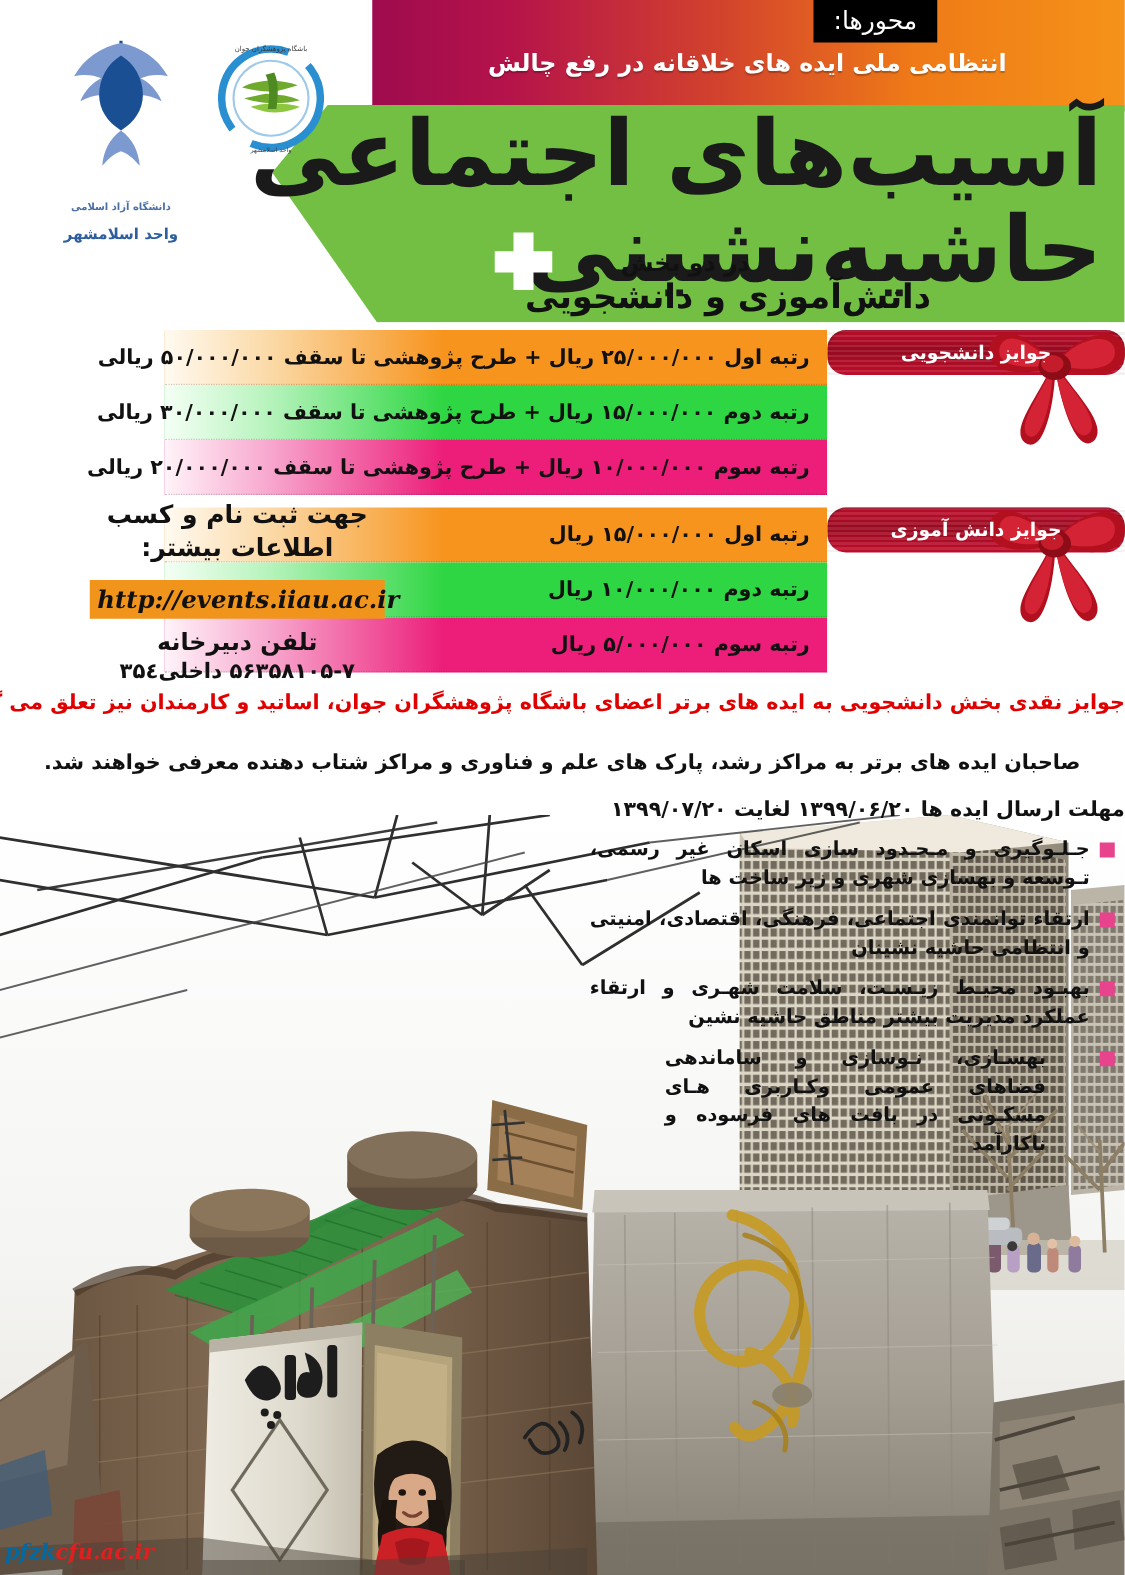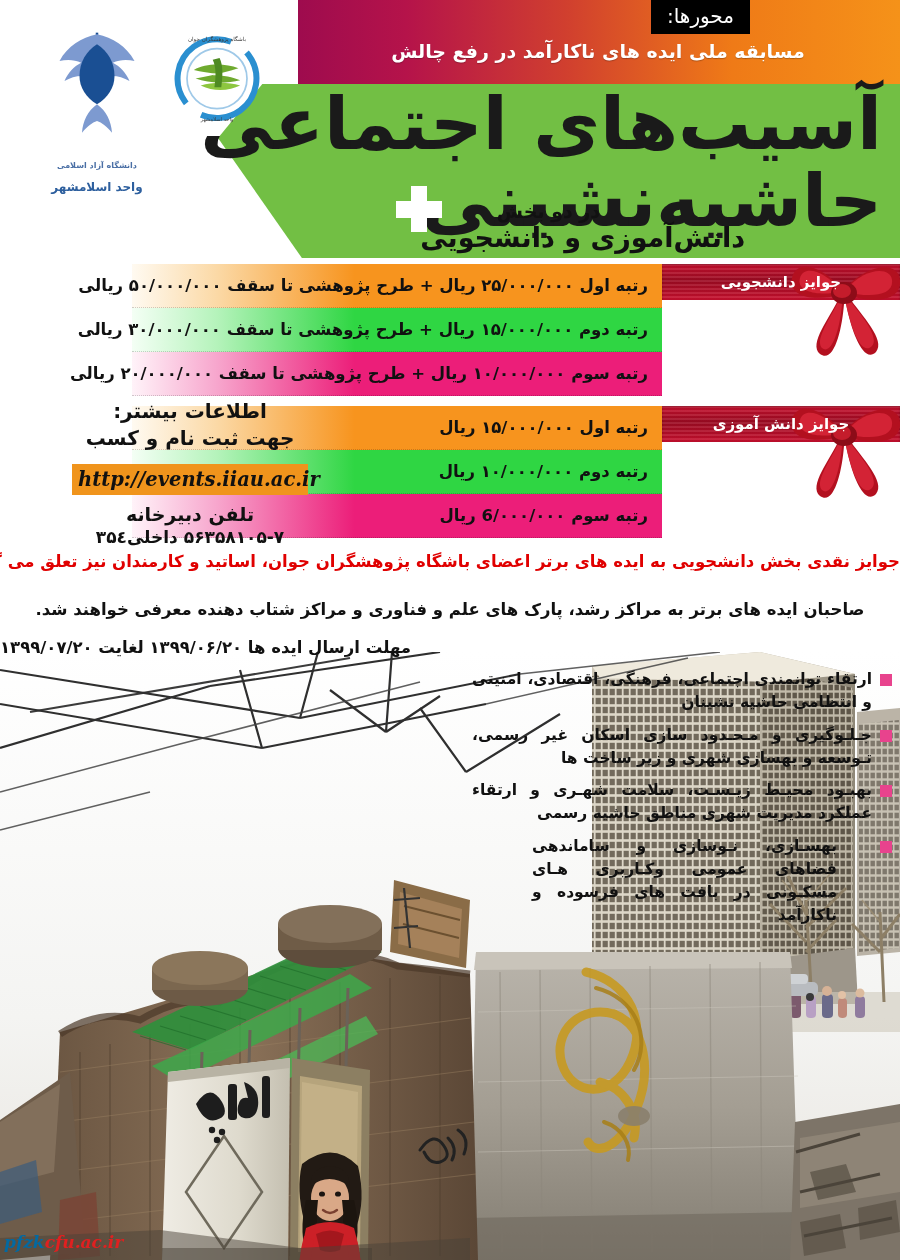--- a/index.html
+++ b/index.html
@@ -91,20 +91,21 @@
   .bar.pink  { background:linear-gradient(270deg,#ec1e79 0%,#ec1e79 58%,#f7a6cd 84%,#fff3f9 100%); }
   .bar-txt{ display:inline-block; }
 
   
   .ribbon{
     position:absolute; right:0; width:238px; height:36px;
     background:linear-gradient(180deg,#c8102e 0%,#9b0b22 45%,#c8102e 100%);
     display:flex; align-items:center; justify-content:center;
     color:#fff; font-size:15px; font-weight:bold; direction:rtl; white-space:nowrap;
     box-shadow:0 1px 2px rgba(0,0,0,.35) inset;
+    border-radius:15px;
   }
   .ribbon::before{
     content:""; position:absolute; left:0; top:0; bottom:0; width:100%;
     background:repeating-linear-gradient(180deg,rgba(255,255,255,.09) 0 2px,rgba(0,0,0,.05) 2px 4px);
   }
   .ribbon span{ position:relative; z-index:2; }
   .bow{ position:absolute; width:120px; height:125px; pointer-events:none; }
 
   
   .contact{ position:absolute; left:0; top:398px; width:380px; }
@@ -124,21 +125,21 @@
   
   .note-red{
     position:absolute; left:0; top:552px; width:900px; text-align:center;
     direction:rtl; color:#e00000; font-weight:bold; font-size:16.5px; white-space:nowrap;
   }
   .note-blk{
     position:absolute; left:0; top:600px; width:900px; text-align:center;
     direction:rtl; color:#111; font-weight:bold; font-size:16.5px; white-space:nowrap;
   }
   .note-deadline{
-    position:absolute; left:0; top:638px; width:900px; text-align:left;
+    position:absolute; left:0; top:638px; width:900px; text-align:right;
     direction:rtl; color:#111; font-weight:bold; font-size:16.5px; white-space:nowrap;
   }
 
   
   .topics{ position:absolute; right:8px; top:668px; width:660px; direction:rtl; }
   .topics-label{
     position:absolute; right:150px; top:0; background:#000; color:#fff;
     font-size:20px; font-weight:normal; padding:4px 16px 6px; direction:rtl; z-index:4;
   }
   .t-row{ display:flex; align-items:flex-start; gap:8px; margin-bottom:9px; }
@@ -430,21 +431,21 @@
 
           <rect x="306" y="646" width="48" height="30" fill="#2d3550"></rect>
         </g>
 
         <polygon points="0,586 160,578 300,596 470,586 470,608 0,608" fill="#4a4238" opacity="0.5"></polygon>
       </g>
     </svg>
   </div>
 
   <div class="hdr-bar"></div>
-  <div class="hdr-txt">مسابقه ملی ایده های ناکارآمد در رفع چالش</div>
+  <div class="hdr-txt">انتظامی ملی ایده های خلاقانه در رفع چالش</div>
 
   <div class="green-block"></div>
   <div class="title1">آسیب‌های اجتماعی</div>
   <div class="title2">حاشیه‌نشینی</div>
   <div class="plus-mark">
       <i class="h"></i>
       <i class="v"></i>
     </div>
 
   <div class="sub-small">در دو بخش</div>
@@ -536,49 +537,49 @@
       <ellipse cx="56" cy="47" rx="9" ry="7" fill="#c41c2b"></ellipse>
     </svg>
 
     <div class="bar orange" style="top:148px;">
       <span class="bar-txt">رتبه اول ۱۵/۰۰۰/۰۰۰ ریال</span>
     </div>
     <div class="bar green" style="top:192px;">
       <span class="bar-txt">رتبه دوم ۱۰/۰۰۰/۰۰۰ ریال</span>
     </div>
     <div class="bar pink" style="top:236px;">
-      <span class="bar-txt">رتبه سوم 6/۰۰۰/۰۰۰ ریال</span>
+      <span class="bar-txt">رتبه سوم ۵/۰۰۰/۰۰۰ ریال</span>
     </div>
   </div>
 
   <div class="contact">
+    <div class="c-line">جهت ثبت نام و کسب</div>
     <div class="c-line">اطلاعات بیشتر:</div>
-    <div class="c-line">جهت ثبت نام و کسب</div>
     <div class="url-box">http://events.iiau.ac.ir</div>
     <div class="c-tel">تلفن دبیرخانه</div>
     <div class="c-tel2">۵۶۳۵۸۱۰۵-۷   داخلی۳۵٤</div>
   </div>
 
   <div class="note-red">جوایز نقدی بخش دانشجویی به ایده های برتر اعضای باشگاه پژوهشگران جوان، اساتید و کارمندان نیز تعلق می گیرد.</div>
   <div class="note-blk">صاحبان ایده های برتر به مراکز رشد، پارک های علم و فناوری و مراکز شتاب دهنده معرفی خواهند شد.</div>
   <div class="note-deadline">مهلت ارسال ایده ها ۱۳۹۹/۰۶/۲۰ لغایت ۱۳۹۹/۰۷/۲۰</div>
 
   <div class="topics-label">محورها:</div>
   <div class="topics">
     <div class="t-row" style="padding-left:240px;">
       <span class="t-bullet"></span>
-      <span class="t-text">ارتقاء توانمندی اجتماعی، فرهنگی، اقتصادی، امنیتی و انتظامی حاشیه نشینان</span>
+      <span class="t-text">جـلـوگیری و مـحـدود سازی اسکان غیر رسمی، تـوسعه و بهسازی شهری و زیر ساخت ها</span>
     </div>
     <div class="t-row" style="padding-left:240px;">
       <span class="t-bullet"></span>
-      <span class="t-text">جـلـوگیری و مـحـدود سازی اسکان غیر رسمی، تـوسعه و بهسازی شهری و زیر ساخت ها</span>
+      <span class="t-text">ارتقاء توانمندی اجتماعی، فرهنگی، اقتصادی، امنیتی و انتظامی حاشیه نشینان</span>
     </div>
     <div class="t-row" style="padding-left:240px;">
       <span class="t-bullet"></span>
-      <span class="t-text">بهبـود محیـط زیـسـت، سلامت شهـری و ارتقاء عملکرد مدیریت شهری مناطق حاشیه رسمی</span>
+      <span class="t-text">بهبـود محیـط زیـسـت، سلامت شهـری و ارتقاء عملکرد مدیریت بیشتر مناطق حاشیه نشین</span>
     </div>
     <div class="t-row" style="padding-left:300px;gap:43px;">
       <span class="t-bullet"></span>
       <span class="t-text">بهسـازی، نـوسازی و ساماندهی فضاهای عمومی وکـاربری هـای مسکـونی در بافت های فرسوده و ناکارآمد</span>
     </div>
   </div>
 
   <div class="wm">
     <span class="a">pfzk</span><span class="b">cfu.ac.ir</span>
   </div>

